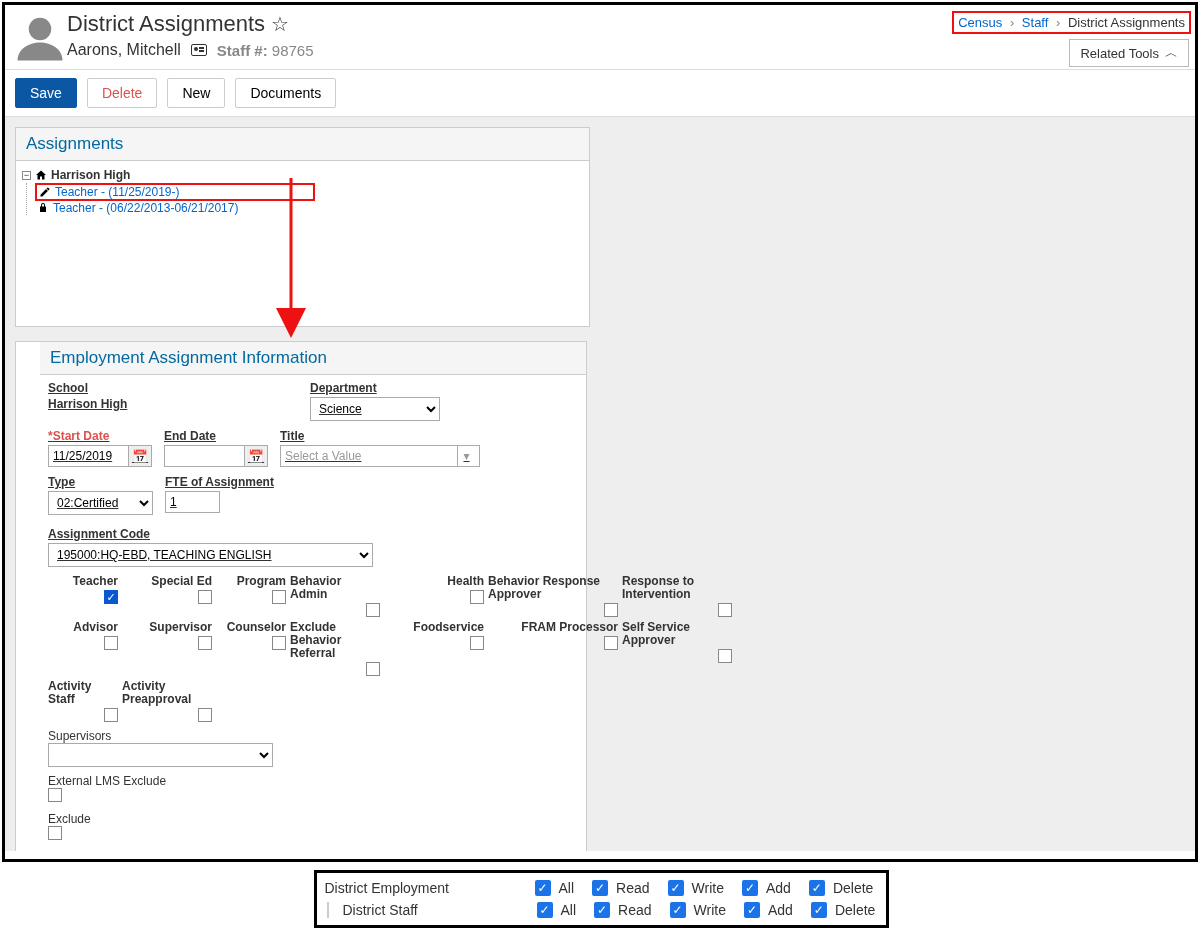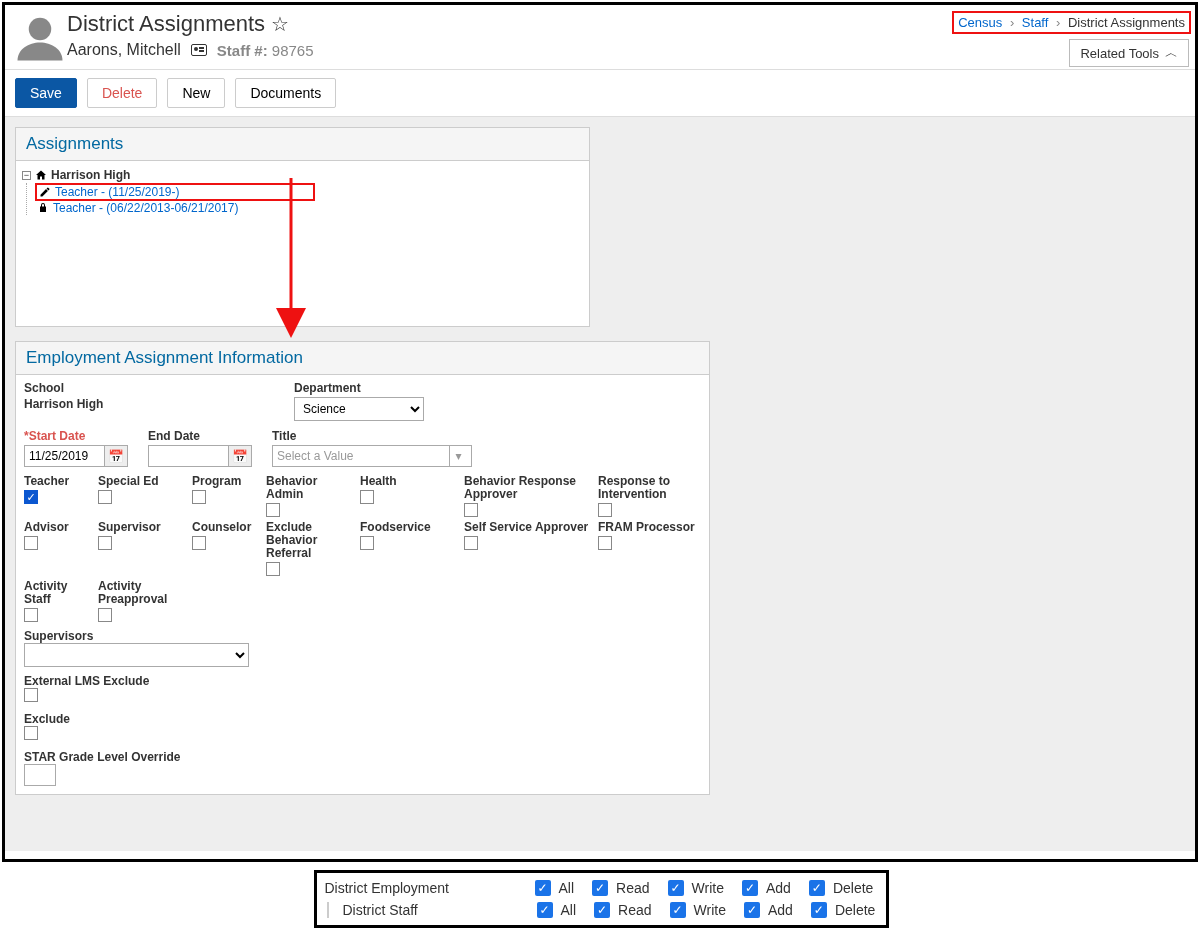--- a/index.html
+++ b/index.html
@@ -106,24 +106,25 @@
   .dotted{ border-left:1px dotted #aaa; margin-left:4px; padding-left:8px;}
   
   .arrow-svg{
     position:absolute;
     left:255px;
     top:50px;
     pointer-events:none;
   }
   
   .panel.employment{
-    width:695px;
+    width:572px;
+    padding-left:24px;
   }
   .form-body{ padding:6px 8px 8px 8px;}
-  .field-row{ display:flex; gap:20px; margin-bottom:8px; align-items:flex-start; flex-wrap:wrap;}
+  .field-row{ display:flex; gap:12px; margin-bottom:8px; align-items:flex-start; flex-wrap:wrap;text-decoration:underline;}
   .field{ display:flex; flex-direction:column; gap:2px; }
   .field label{ font-weight:bold; font-size:12px;}
   .field .req{ color:#d9534f;}
   .field-value{ font-weight:bold; font-size:12px;}
   .school-field{ width:250px;}
   input[type=text], select.sel, .fake-select {
     border:1px solid #aaa;
     padding:3px 4px;
     font-size:12px;
     background:#fff;
@@ -140,30 +141,30 @@
   .fake-select .dd{ width:18px;text-align:center;border-left:1px solid #aaa;height:100%;display:flex;align-items:center;justify-content:center;}
   .code-select{ width:325px;}
   
   .checkbox-grid{
     display:grid;
     grid-template-columns: 70px 90px 70px 90px 100px 130px 110px;
     gap:4px 4px;
     margin-top:6px;
     font-size:12px;
   }
-  .chk-cell{ display:flex; flex-direction:column; align-items:flex-start; gap:2px;}
+  .chk-cell{ display:flex; flex-direction:column; align-items:flex-end; gap:2px;}
   .chk-cell label{ font-weight:bold; font-size:12px; line-height:13px;}
   .chk{
     width:14px;height:14px;border:1px solid #888;background:#fff;display:inline-flex;align-items:center;justify-content:center;
   }
   .chk.checked{ background:#0b57d0; border-color:#0b57d0;}
   .chk.checked::after{content:"✓"; color:#fff;font-size:11px;line-height:11px;}
   
   .sub-section{ margin-top:6px;}
-  .sub-section label{font-weight:bold;font-size:12px;}
+  .sub-section label{font-weight:normal;font-size:12px;}
   .sup-select{ width:225px; height:24px;}
   .small-box{ width:32px;height:22px;border:1px solid #aaa;}
   
   .perm-box{
     border:3px solid #000;
     width:575px;
     margin:8px auto 0 auto;
     padding:4px 8px;
     background:#fff;
     font-size:14px;
@@ -297,20 +298,34 @@
           </div>
           <div class="field">
             <label>Title</label>
             <div class="fake-select">
               <span>Select a Value</span>
               <span class="dd">▾</span>
             </div>
           </div>
         </div>
 
+        <div class="field-row">
+          <div class="field">
+            <label>Type</label>
+            <select class="sel sel-type"><option>02:Certified</option></select>
+          </div>
+          <div class="field">
+            <label>FTE of Assignment</label>
+            <input type="text" class="fte-input" value="1" style="">
+          </div>
+          <div class="field">
+            <label>Assignment Code</label>
+            <select class="sel code-select"><option>195000:HQ-EBD, TEACHING ENGLISH</option></select>
+          </div>
+        </div>
 
         <div class="checkbox-grid">
           <div class="chk-cell">
               <label>Teacher</label>
               <span class="chk checked"></span>
             </div>
           <div class="chk-cell">
               <label>Special Ed</label>
               <span class="chk"></span>
             </div>
@@ -349,25 +364,25 @@
             </div>
           <div class="chk-cell">
               <label>Exclude Behavior Referral</label>
               <span class="chk"></span>
             </div>
           <div class="chk-cell">
               <label>Foodservice</label>
               <span class="chk"></span>
             </div>
           <div class="chk-cell">
+              <label>FRAM Processor</label>
+              <span class="chk"></span>
+            </div>
+          <div class="chk-cell">
               <label>Self Service Approver</label>
-              <span class="chk"></span>
-            </div>
-          <div class="chk-cell">
-              <label>FRAM Processor</label>
               <span class="chk"></span>
             </div>
 
           <div class="chk-cell">
               <label>Activity Staff</label>
               <span class="chk"></span>
             </div>
           <div class="chk-cell">
               <label>Activity Preapproval</label>
               <span class="chk"></span>

